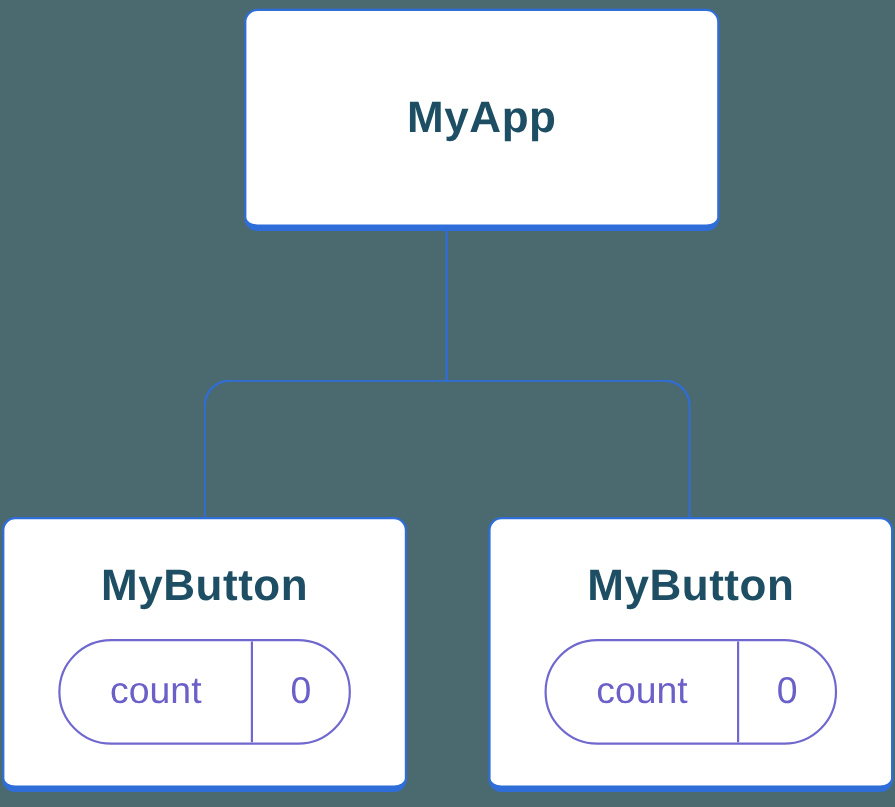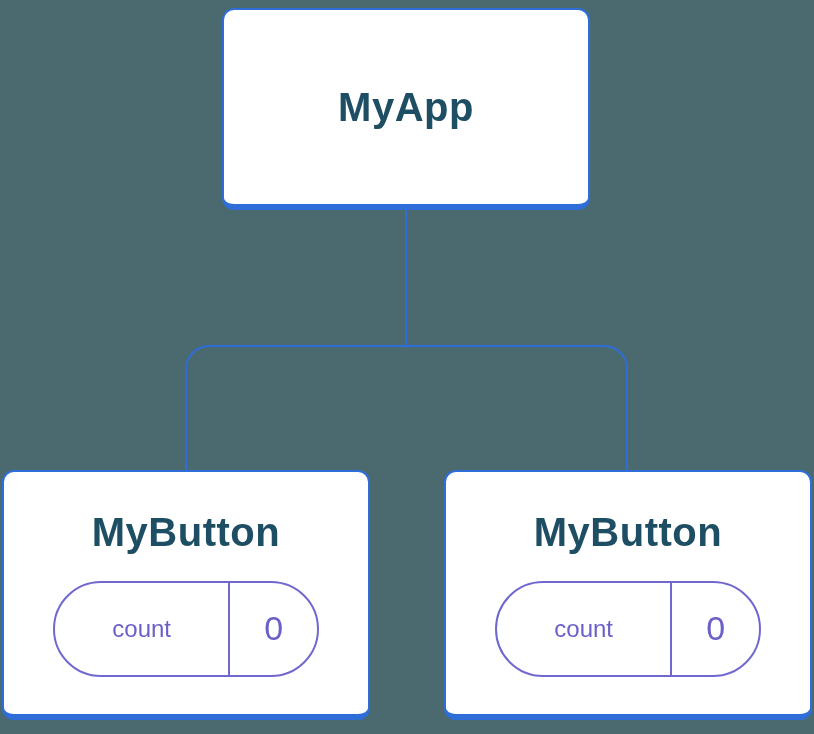--- a/index.html
+++ b/index.html
@@ -26,21 +26,21 @@
     background: #ffffff;
     border: 2px solid var(--line);
     border-bottom-width: 6px;
     border-radius: 12px;
     display: flex;
     flex-direction: column;
     align-items: center;
     justify-content: center;
   }
 
-  .node-root  { left: 222px; top: 8px;   width: 368px; height: 202px; }
+  .node-root  { left: 222px; top: 8px;   width: 432px; height: 202px; }
   .node-left  { left: 2px;   top: 470px; width: 368px; height: 250px; gap: 26px; }
   .node-right { left: 444px; top: 470px; width: 368px; height: 250px; gap: 26px; }
 
   .node-label {
     font-size: 40px;
     font-weight: bold;
     color: var(--node-text);
     letter-spacing: 0.5px;
   }
 
@@ -75,21 +75,21 @@
     overflow: hidden;
     background: #ffffff;
   }
 
   .pill-key {
     flex: 1 1 auto;
     width: 174px;
     display: flex;
     align-items: center;
     justify-content: center;
-    font-size: 24px;
+    font-size: 34px;
     color: var(--state-text);
   }
 
   .pill-value {
     width: 89px;
     display: flex;
     align-items: center;
     justify-content: center;
     border-left: 2.5px solid var(--state-line);
     font-size: 34px;

